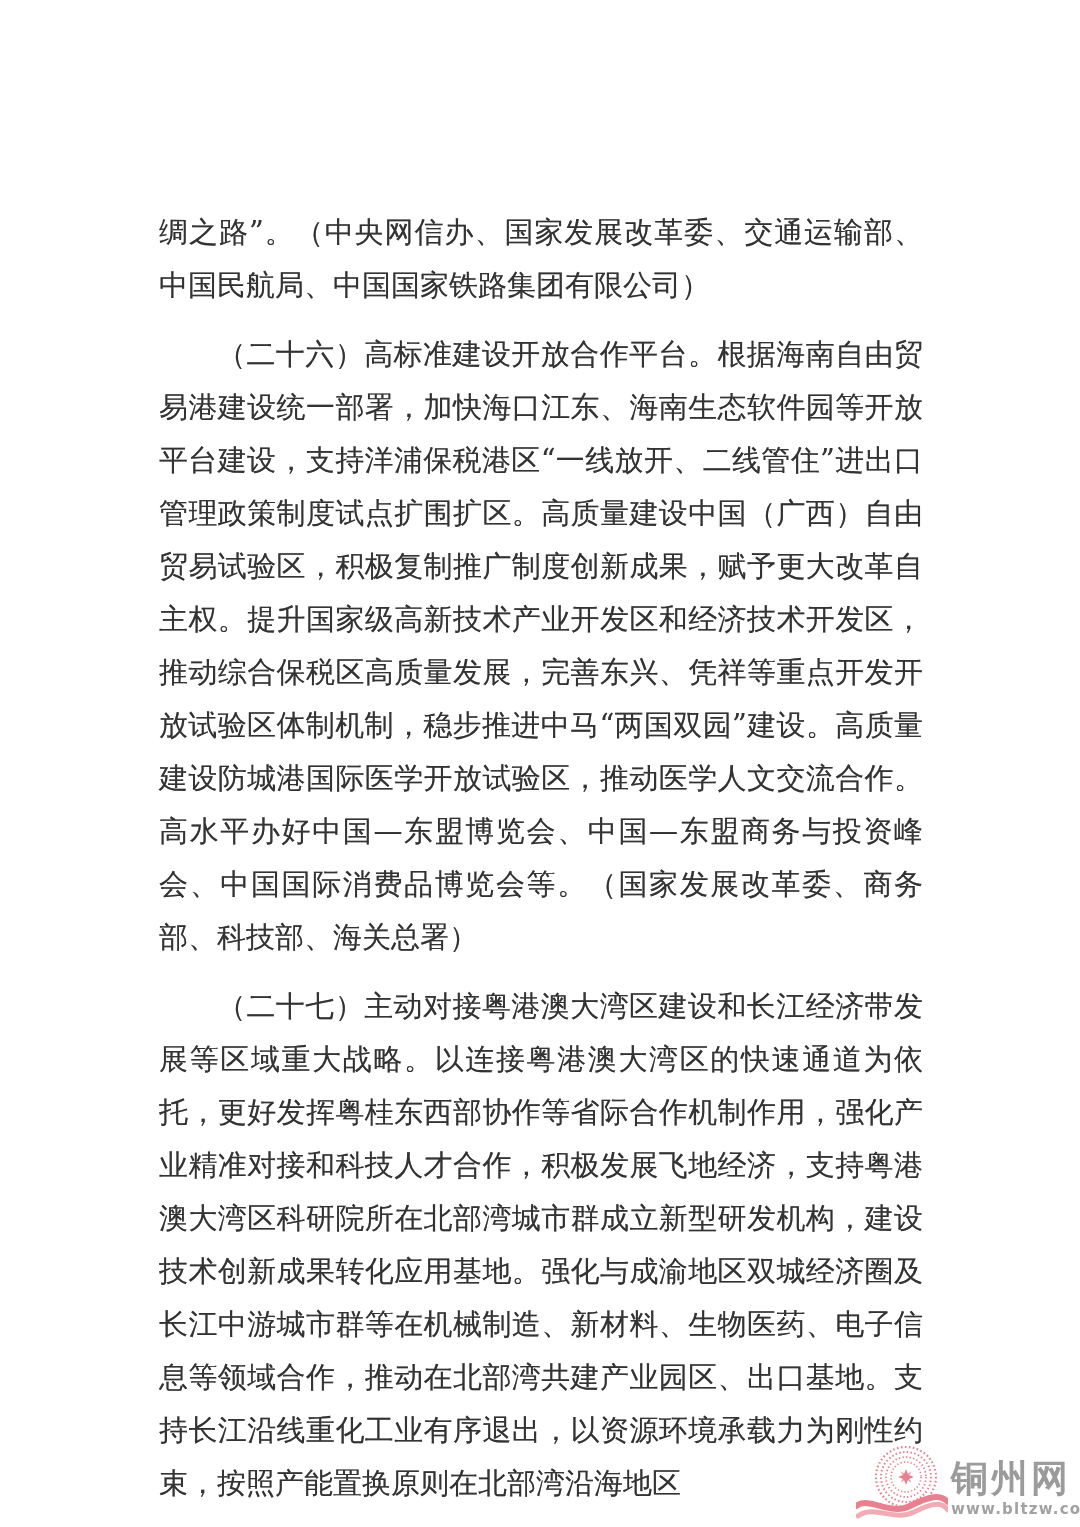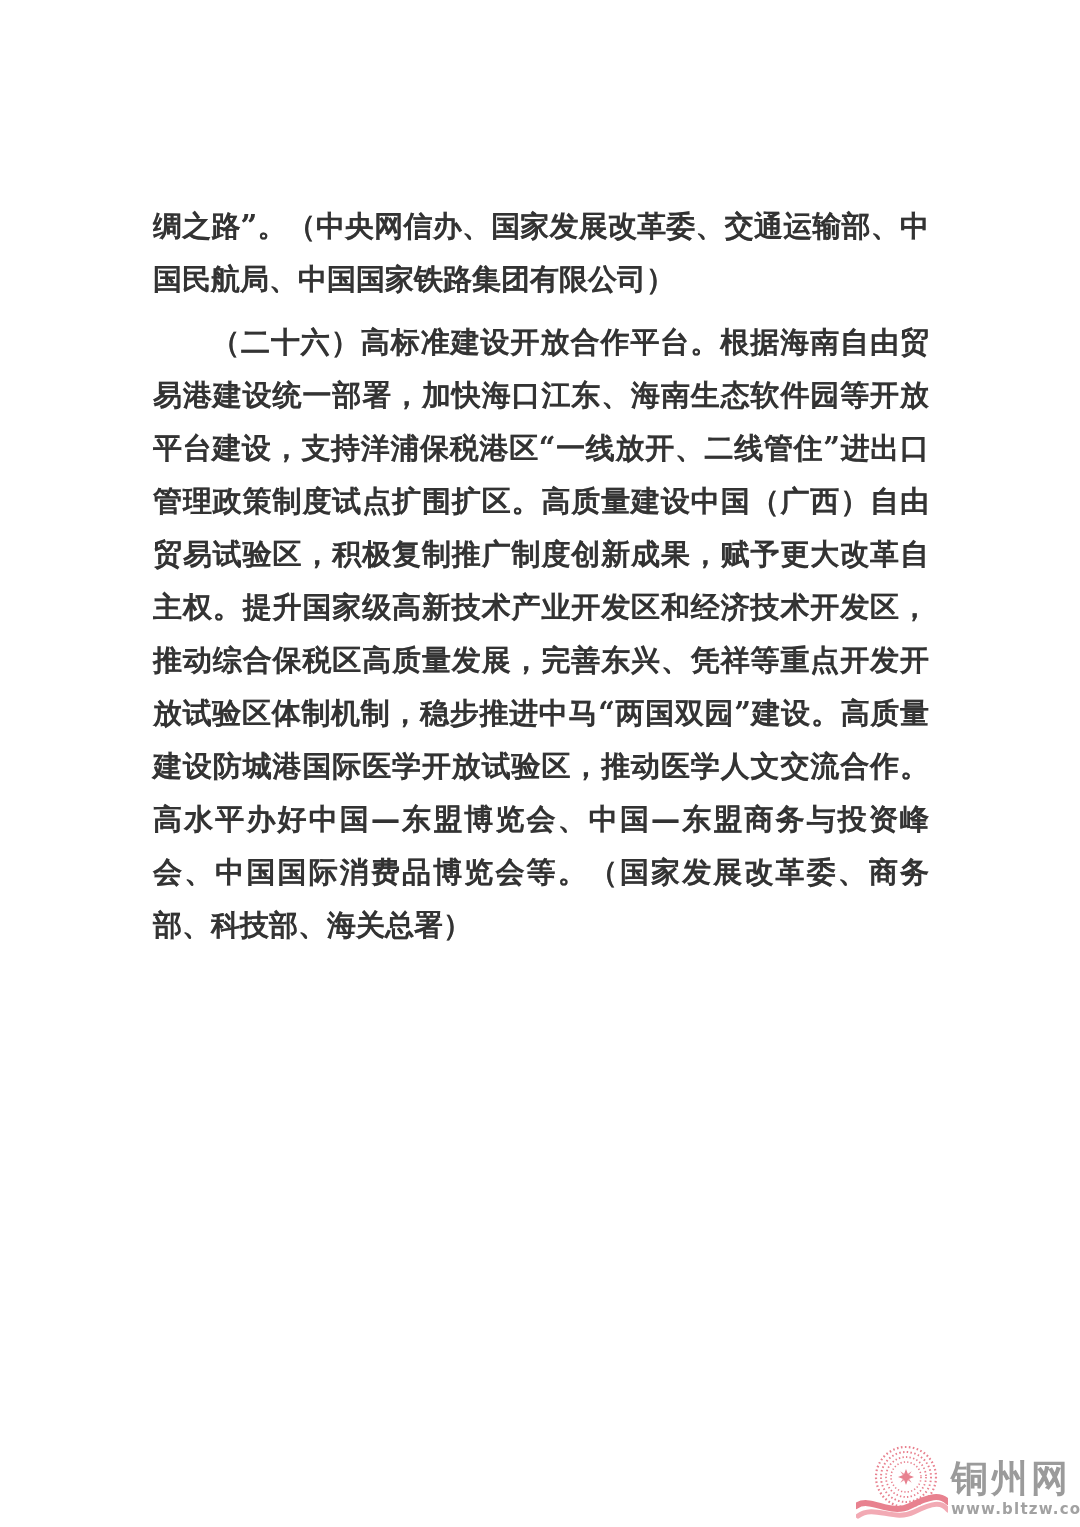--- a/index.html
+++ b/index.html
@@ -16,21 +16,21 @@
     left:143px;
     top:190px;
     width:796px;
     color:#333333;
     font-size:29px;
     line-height:53px;
     text-align:justify;
     text-justify:inter-ideograph;
     text-shadow:0 0 0.5px rgba(70,70,70,0.55);
   }
-  .para{margin:10px;padding:0;font-weight:bold;}
+  .para{margin:16px;padding:0;}
   .para.indent{text-indent:2em;}
   .watermark{
     position:absolute;
     left:856px;
     top:1444px;
     display:flex;
     align-items:flex-start;
   }
   .wm-icon{display:block;flex:0 0 auto;}
   .wm-text{
@@ -59,20 +59,21 @@
   }
 </style>
 </head>
 <body>
 
 <div class="page">
 
   <div class="doc">
     <p class="para">绸之路”。（中央网信办、国家发展改革委、交通运输部、中国民航局、中国国家铁路集团有限公司）</p>
     <p class="para indent">（二十六）高标准建设开放合作平台。根据海南自由贸易港建设统一部署，加快海口江东、海南生态软件园等开放平台建设，支持洋浦保税港区“一线放开、二线管住”进出口管理政策制度试点扩围扩区。高质量建设中国（广西）自由贸易试验区，积极复制推广制度创新成果，赋予更大改革自主权。提升国家级高新技术产业开发区和经济技术开发区，推动综合保税区高质量发展，完善东兴、凭祥等重点开发开放试验区体制机制，稳步推进中马“两国双园”建设。高质量建设防城港国际医学开放试验区，推动医学人文交流合作。高水平办好中国—东盟博览会、中国—东盟商务与投资峰会、中国国际消费品博览会等。（国家发展改革委、商务部、科技部、海关总署）</p>
+    <p class="para indent">（二十七）主动对接粤港澳大湾区建设和长江经济带发展等区域重大战略。以连接粤港澳大湾区的快速通道为依托，更好发挥粤桂东西部协作等省际合作机制作用，强化产业精准对接和科技人才合作，积极发展飞地经济，支持粤港澳大湾区科研院所在北部湾城市群成立新型研发机构，建设技术创新成果转化应用基地。强化与成渝地区双城经济圈及长江中游城市群等在机械制造、新材料、生物医药、电子信息等领域合作，推动在北部湾共建产业园区、出口基地。支持长江沿线重化工业有序退出，以资源环境承载力为刚性约束，按照产能置换原则在北部湾沿海地区</p>
   </div>
 
   <div class="watermark">
     <svg class="wm-icon" width="92" height="80" viewBox="0 0 92 80" xmlns="http://www.w3.org/2000/svg">
 
       <circle cx="50" cy="33" r="30" fill="none" stroke="#e8818f" stroke-width="2.2" stroke-dasharray="1.6 2.4"></circle>
       <circle cx="50" cy="33" r="25" fill="none" stroke="#e8818f" stroke-width="2.0" stroke-dasharray="1.5 2.3"></circle>
       <circle cx="50" cy="33" r="20" fill="none" stroke="#e8818f" stroke-width="1.8" stroke-dasharray="1.4 2.2"></circle>
       <circle cx="50" cy="33" r="15" fill="none" stroke="#e8818f" stroke-width="1.6" stroke-dasharray="1.3 2.1"></circle>
 

